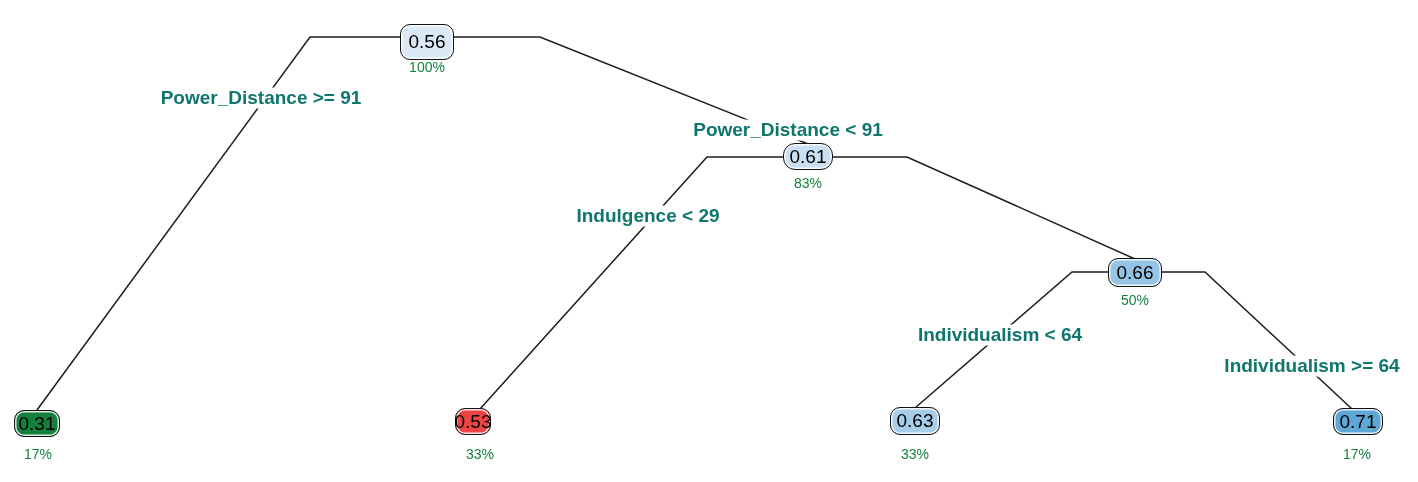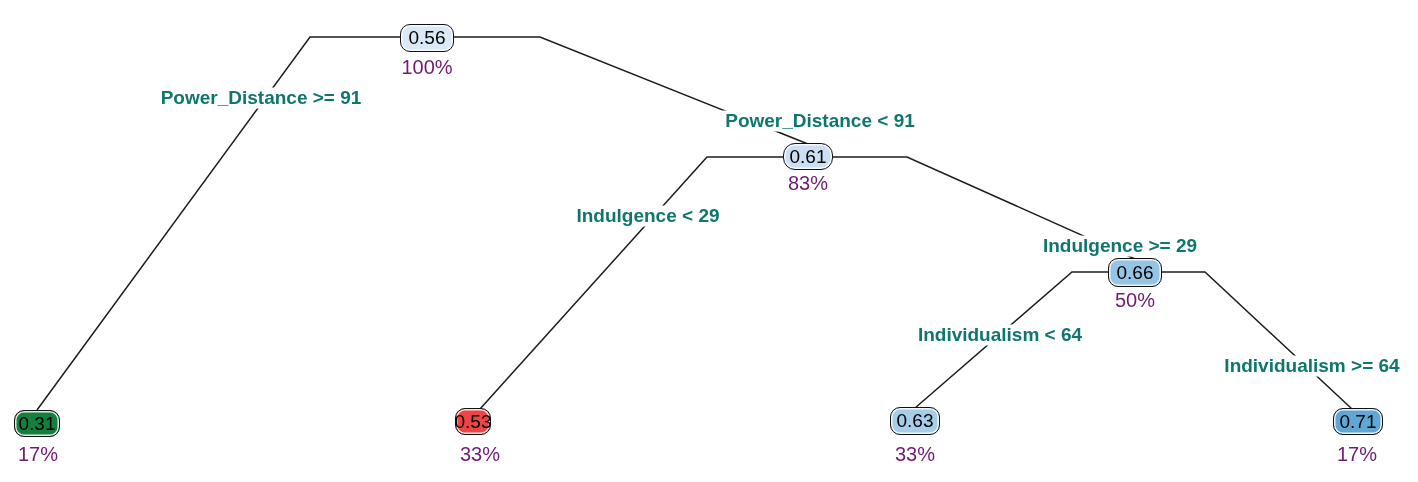--- a/index.html
+++ b/index.html
@@ -35,47 +35,46 @@
     display: flex;
     align-items: center;
     justify-content: center;
     font-size: 19px;
     color: #000000;
   }
   .pct {
     position: absolute;
     transform: translate(-50%, -50%);
     z-index: 1;
-    font-size: 20px;
-    color: #701a75;
+    font-size: 14px;
+    color: #15803d;
     white-space: nowrap;
   }
 </style>
 </head>
 <body>
 
 <div class="stage">
 
   <svg class="edges" width="1418" height="482" aria-hidden="true">
     <polyline points="400,37 310,37 37,410"></polyline>
     <polyline points="454,37 540,37 808,144"></polyline>
     <polyline points="784,157 707,157 480,409"></polyline>
     <polyline points="832,157 907,157 1135,259"></polyline>
     <polyline points="1109,272 1072,272 915,408"></polyline>
     <polyline points="1161,272 1205,272 1352,409"></polyline>
   </svg>
 
   <div class="split-label" style="left:261px;  top:98px;">Power_Distance &gt;= 91</div>
-  <div class="split-label" style="left:788px;  top:121px;margin-left:32px;">Power_Distance &lt; 91</div>
+  <div class="split-label" style="left:788px;  top:130px;">Power_Distance &lt; 91</div>
   <div class="split-label" style="left:648px;  top:216px;">Indulgence &lt; 29</div>
-  <div class="split-label" style="left:1120px; top:246px;">Indulgence &gt;= 29</div>
   <div class="split-label" style="left:1000px; top:335px;">Individualism &lt; 64</div>
   <div class="split-label" style="left:1312px; top:366px;">Individualism &gt;= 64</div>
 
-  <div class="node" style="left: 400px; top: 24px; width: 54px; height: 28px; background: rgb(219, 233, 246);">
+  <div class="node" style="left: 400px; top: 24px; width: 54px; height: 36px; background: rgb(219, 233, 246);">
     <span>0.56</span>
   </div>
   <div class="pct" style="left:427px; top:67px;">100%</div>
 
   <div class="node" style="left: 783px; top: 143px; width: 50px; height: 27px; background: rgb(203, 224, 242); border-radius: 12px;">
     <span>0.61</span>
   </div>
   <div class="pct" style="left:808px; top:183px;">83%</div>
 
   <div class="node" style="left: 1108px; top: 258px; width: 54px; height: 29px; background: rgb(149, 196, 229);">

